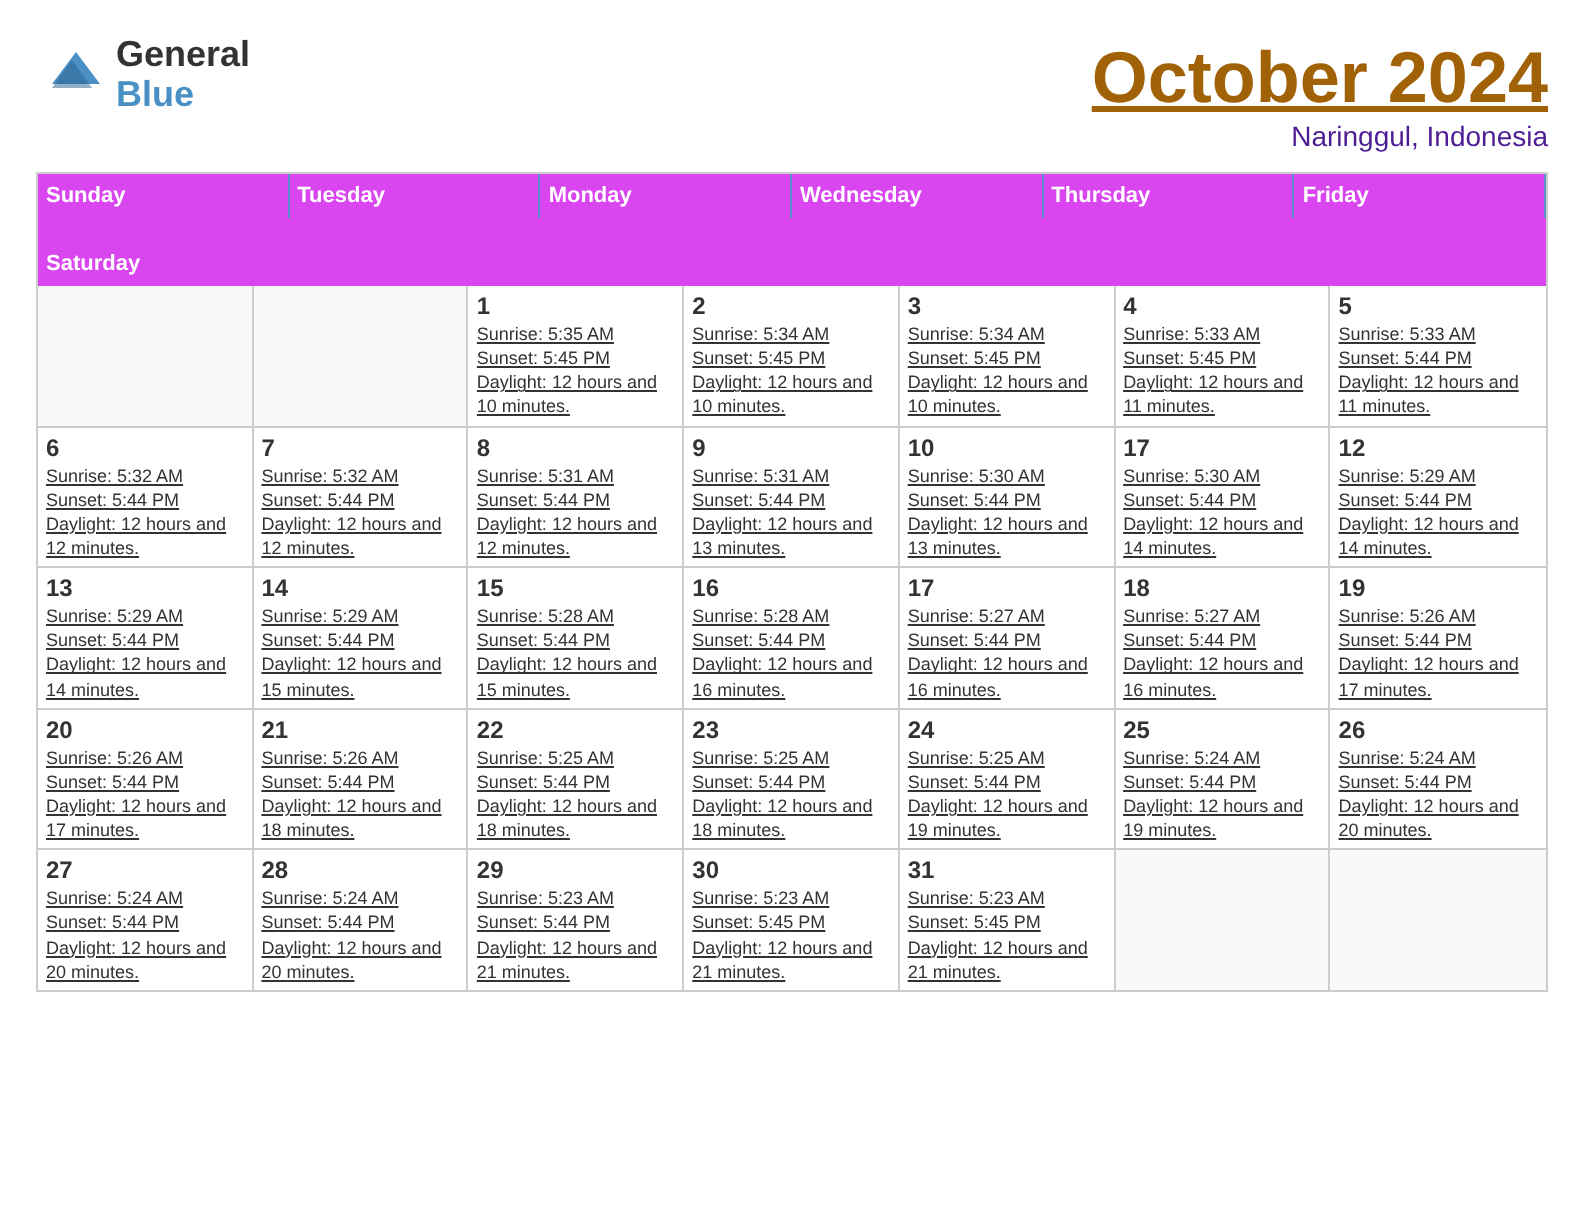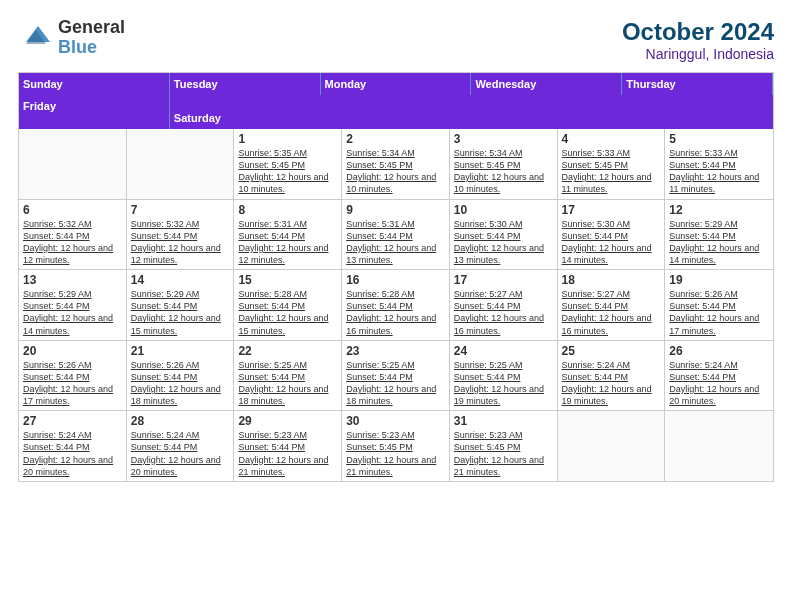--- a/index.html
+++ b/index.html
@@ -44,38 +44,39 @@
       color: #4a90c4;
     }
     .logo-icon {
       width: 36px;
       height: 36px;
     }
     .title-block {
       text-align: right;
     }
     .month-title {
-      font-size: 24px;
-      font-weight: bold;
-      color: #0c4a6e;
+      font-size: 36px;
+      font-weight: bold;
+      color: #a16207;
+      text-decoration: underline;
     }
     .location {
       font-size: 14px;
       color: #4c1d95;
     }
     .calendar {
       flex: 1;
       display: flex;
       flex-direction: column;
       border: 1px solid #ccc;
     }
     .cal-header {
       display: grid;
-      grid-template-columns: repeat(5, 1fr);
-      background: #6d28d9;
+      grid-template-columns: repeat(6, 1fr);
+      background: #d946ef;
     }
     .cal-header-cell {
       color: #fff;
       font-size: 11px;
       font-weight: bold;
       padding: 5px 4px;
       text-align: left;
       border-right: 1px solid #5a8fcd;
     }
     .cal-header-cell:last-child { border-right: none; margin-top: 12px; }

